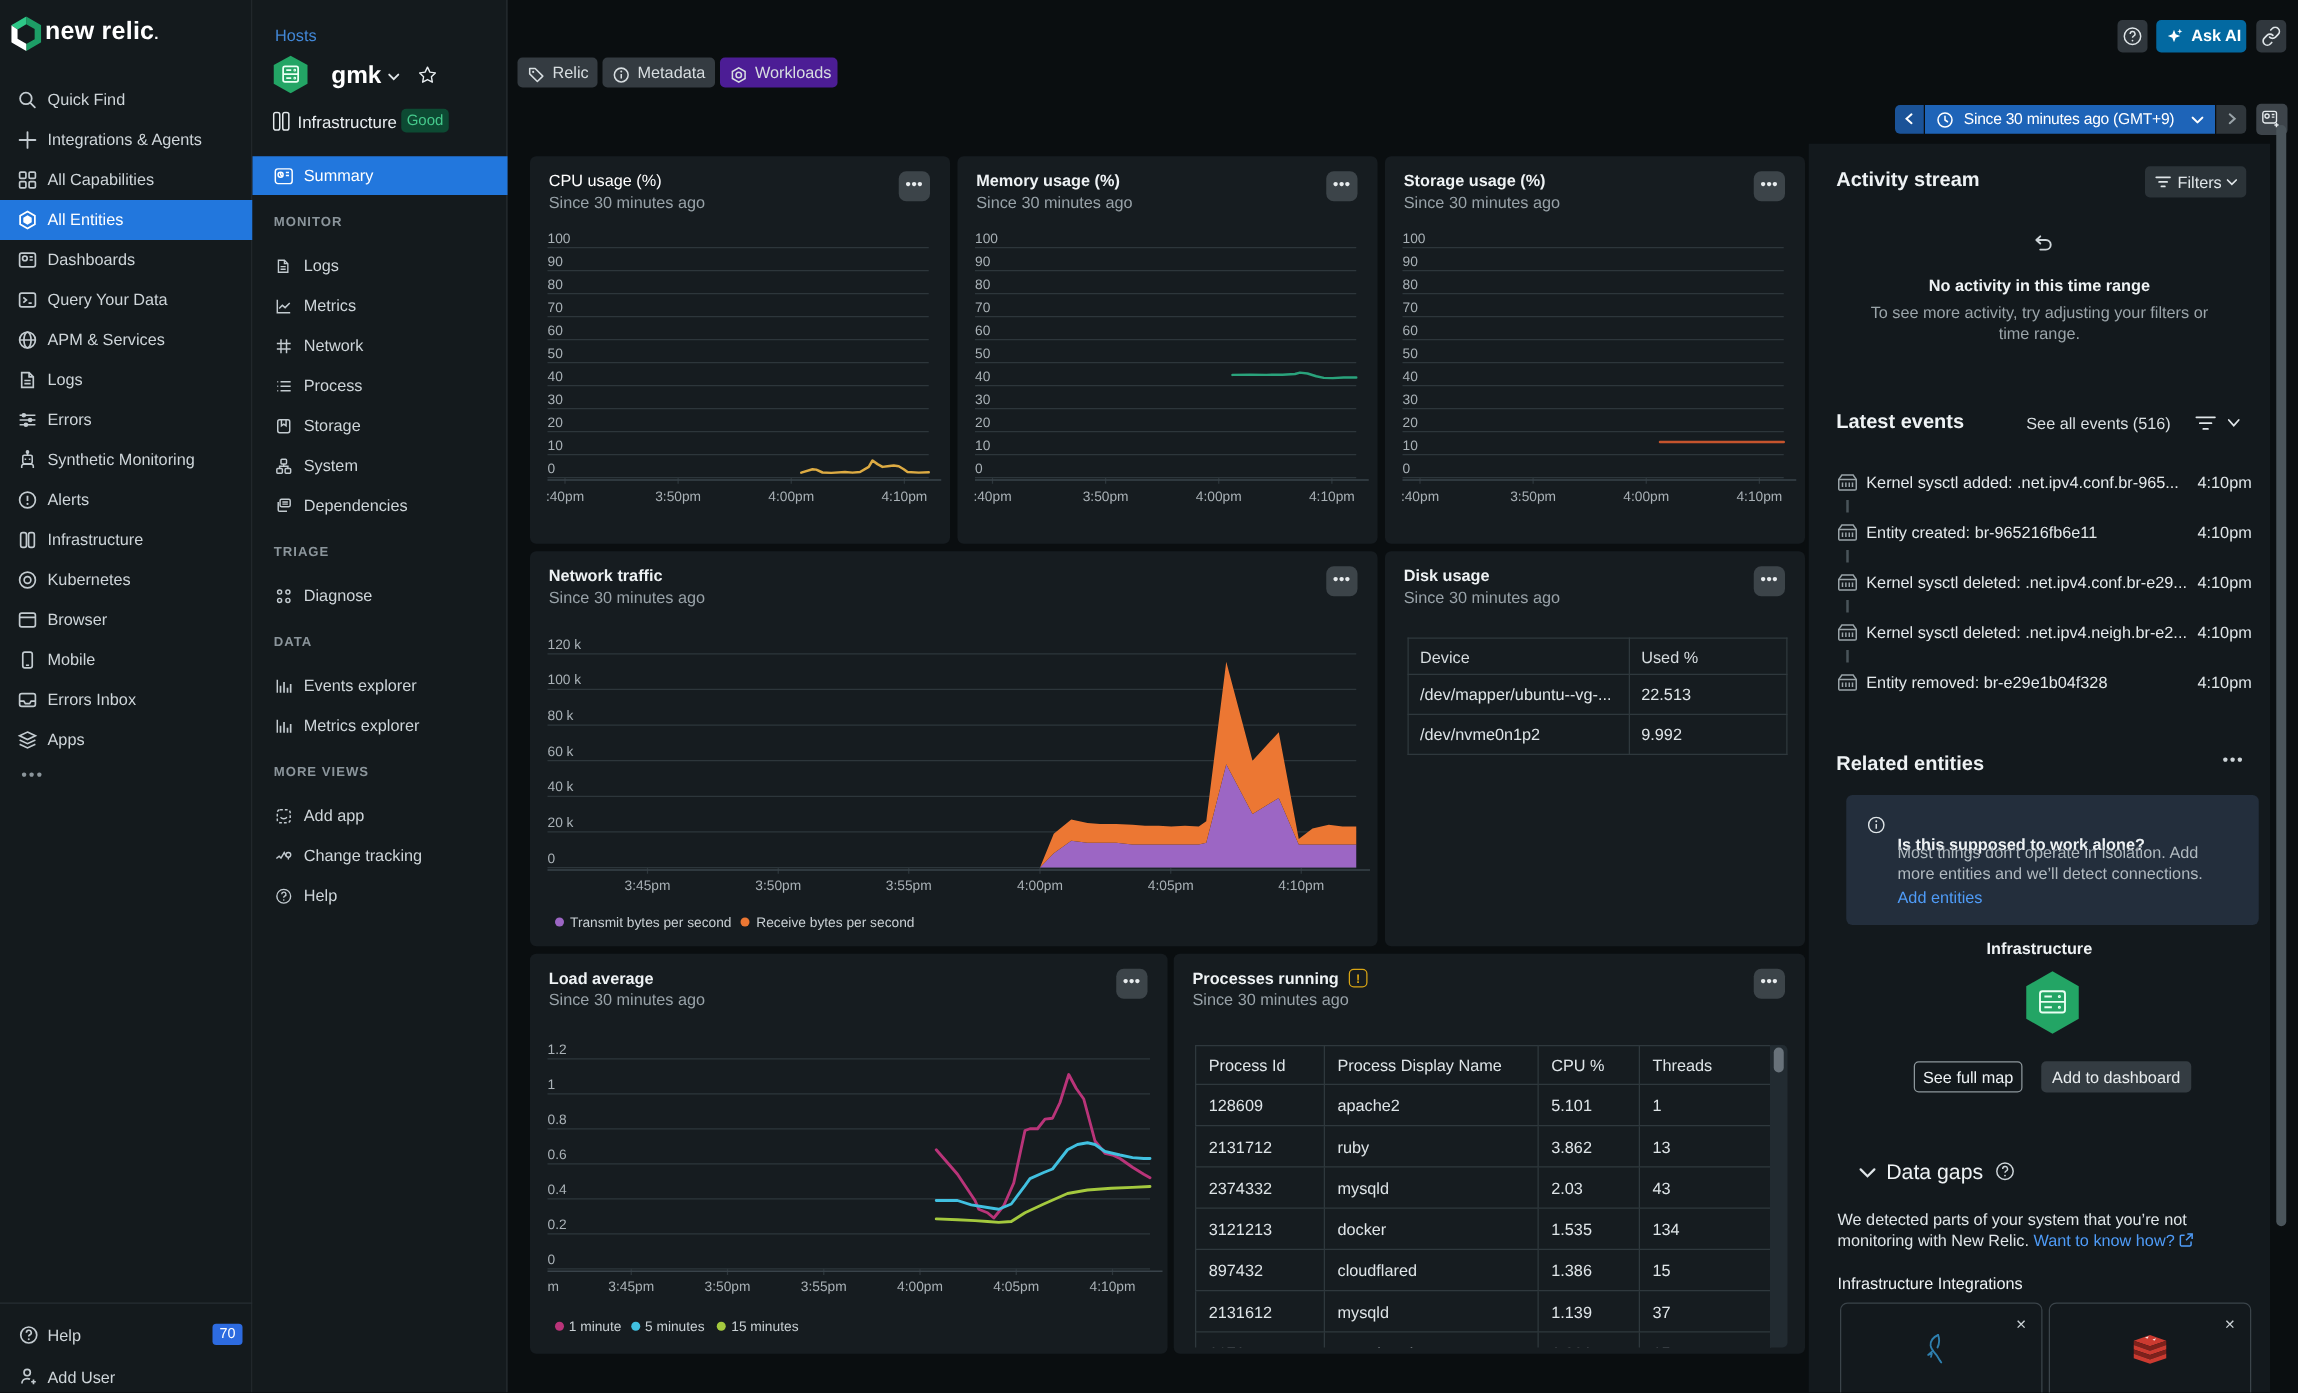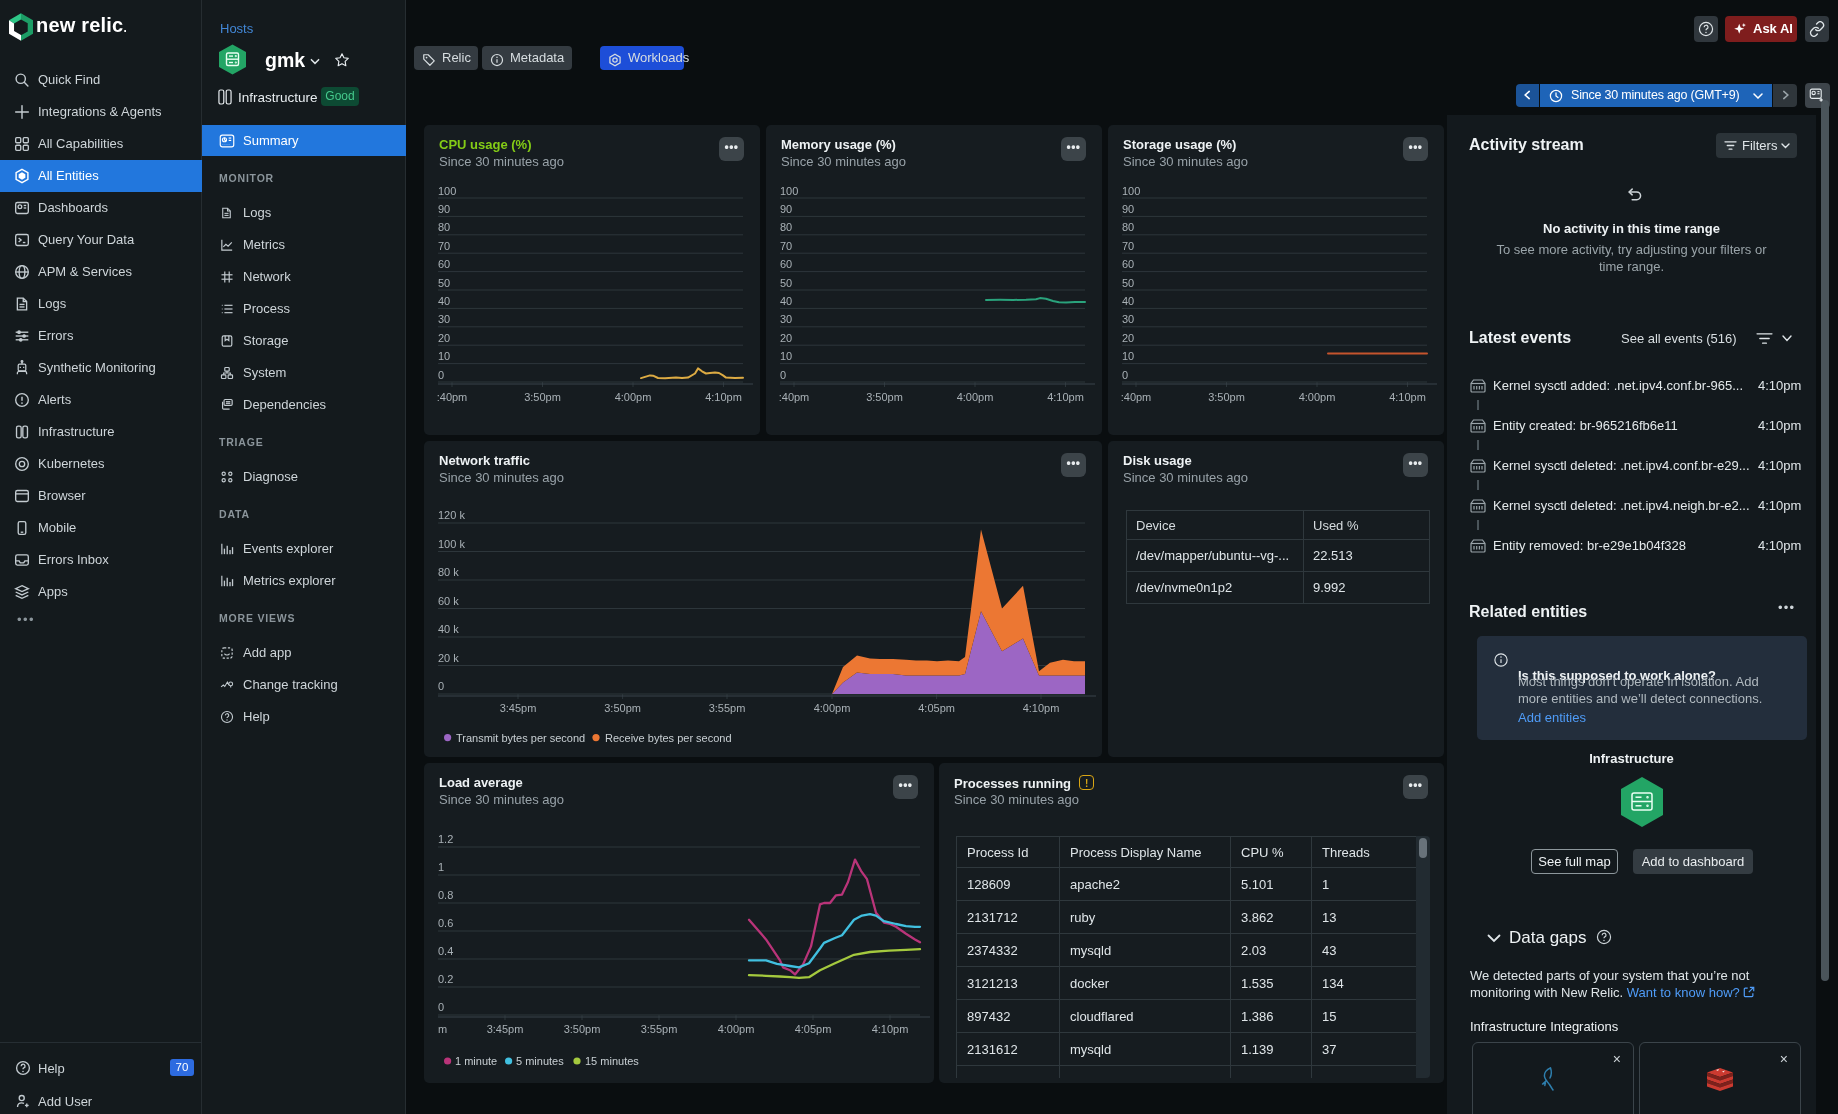--- a/index.html
+++ b/index.html
@@ -398,32 +398,32 @@
 </div>
 <div class="abs" style="left:414px;top:46px;width:64px;height:24px;background:#343b41;border-radius:4px;color:#d7dde0;font-size:13px;line-height:24px;white-space:nowrap"><span style="position:absolute;left:8px;top:5px"><svg width="14" height="14" viewBox="0 0 16 16">
         <path d="M2 2 h5 l7 7 -5 5 -7-7 Z" fill="none" stroke="#d7dde0" stroke-width="1.4" stroke-linejoin="round"></path>
         <circle cx="5.2" cy="5.2" r="1" fill="#d7dde0"></circle>
       </svg></span><span style="margin-left:28px">Relic</span></div>
 <div class="abs" style="left:482px;top:46px;width:90px;height:24px;background:#343b41;border-radius:4px;color:#d7dde0;font-size:13px;line-height:24px;white-space:nowrap"><span style="position:absolute;left:8px;top:5px"><svg width="14" height="14" viewBox="0 0 16 16">
         <circle cx="8" cy="8" r="6.3" fill="none" stroke="#d7dde0" stroke-width="1.4"></circle>
         <line x1="8" y1="7" x2="8" y2="11.2" stroke="#d7dde0" stroke-width="1.4"></line>
         <circle cx="8" cy="4.8" r="0.9" fill="#d7dde0"></circle>
       </svg></span><span style="margin-left:28px">Metadata</span></div>
-<div class="abs" style="left:600px;top:46px;width:84px;height:24px;background:#1d4ed8;border-radius:4px;color:#d7dde0;font-size:13px;line-height:24px;white-space:nowrap"><span style="position:absolute;left:8px;top:5px"><svg width="14" height="14" viewBox="0 0 16 16">
+<div class="abs" style="left:576px;top:46px;width:94px;height:24px;background:#4c1d95;border-radius:4px;color:#d7dde0;font-size:13px;line-height:24px;white-space:nowrap"><span style="position:absolute;left:8px;top:5px"><svg width="14" height="14" viewBox="0 0 16 16">
         <path d="M8 1.5 L13.8 4.8 L13.8 11.2 L8 14.5 L2.2 11.2 L2.2 4.8 Z" fill="none" stroke="#d7dde0" stroke-width="1.4"></path>
         <circle cx="8" cy="8" r="2.5" fill="none" stroke="#d7dde0" stroke-width="1.4"></circle>
       </svg></span><span style="margin-left:28px">Workloads</span></div>
 <div class="abs" style="left:1694px;top:16px;width:24px;height:26px;background:#30373d;border-radius:4px">
     <svg width="16" height="16" style="position:absolute;left:4px;top:5px" viewBox="0 0 19 19">
       <circle cx="9.5" cy="9.5" r="7.8" fill="none" stroke="#dfe5e8" stroke-width="1.4"></circle>
       <path d="M7.3 7.3 a2.3 2.3 0 1 1 3.2 2.1 c-0.8 0.35 -1 0.8 -1 1.6" fill="none" stroke="#dfe5e8" stroke-width="1.4"></path>
       <circle cx="9.5" cy="13.6" r="0.85" fill="#dfe5e8"></circle>
     </svg>
   </div>
-<div class="abs" style="left:1725px;top:16px;width:72px;height:26px;background:#7f1d1d;border-radius:4px;color:#fff;font-size:13px;font-weight:bold;line-height:26px;white-space:nowrap"><svg width="16" height="16" style="position:absolute;left:7px;top:5px" viewBox="0 0 20 20">
+<div class="abs" style="left:1725px;top:16px;width:72px;height:26px;background:#0369a1;border-radius:4px;color:#fff;font-size:13px;font-weight:bold;line-height:26px;white-space:nowrap"><svg width="16" height="16" style="position:absolute;left:7px;top:5px" viewBox="0 0 20 20">
       <path d="M9 3.5 L10.7 8 L15.2 9.7 L10.7 11.4 L9 15.9 L7.3 11.4 L2.8 9.7 L7.3 8 Z" fill="#fff"></path>
       <path d="M14.8 2.5 L15.5 4.4 L17.4 5.1 L15.5 5.8 L14.8 7.7 L14.1 5.8 L12.2 5.1 L14.1 4.4 Z" fill="#fff"></path>
     </svg><span style="margin-left:28px">Ask AI</span></div>
 <div class="abs" style="left:1805px;top:16px;width:24px;height:26px;background:#30373d;border-radius:4px">
     <svg width="16" height="16" style="position:absolute;left:4px;top:5px" viewBox="0 0 24 24">
       <g fill="none" stroke="#dfe5e8" stroke-width="2" stroke-linecap="round">
         <path d="M10 13 a5 5 0 0 0 7.1 0 l3.2 -3.2 a5 5 0 0 0 -7.1 -7.1 l-1.8 1.8"></path>
         <path d="M14 11 a5 5 0 0 0 -7.1 0 l-3.2 3.2 a5 5 0 0 0 7.1 7.1 l1.8 -1.8"></path>
       </g>
     </svg>
@@ -452,21 +452,21 @@
         <line x1="10" y1="5.5" x2="12.5" y2="5.5"></line>
         <line x1="10" y1="8" x2="12.5" y2="8"></line>
         <line x1="4" y1="11" x2="4" y2="11.01"></line>
         <line x1="6.5" y1="11" x2="6.5" y2="11.01"></line>
         <line x1="14.5" y1="13.5" x2="14.5" y2="17.5" stroke-width="1.5"></line>
         <line x1="12.5" y1="15.5" x2="16.5" y2="15.5" stroke-width="1.5"></line>
       </g>
     </svg>
   </div>
 <div class="card" style="left:424px;top:125px;width:336px;height:310px">
-    <div style="position:absolute;left:15px;top:12px;font-size:13px;font-weight:bold;color:#84cc16;white-space:nowrap">CPU usage (%)</div>
+    <div style="position:absolute;left:15px;top:12px;font-size:13px;font-weight:normal;color:#ffffff;white-space:nowrap">CPU usage (%)</div>
     <div style="position:absolute;left:15px;top:29px;font-size:13px;color:#98a2a8;white-space:nowrap">Since 30 minutes ago</div>
     <div style="position:absolute;right:16px;top:12px;width:25px;height:24px;background:#3c4449;border-radius:6px;text-align:center">
       <div style="margin-top:4px;letter-spacing:0.5px;color:#e8ecee;font-size:12px;font-weight:bold;line-height:12px">•••</div>
     </div>
     <svg width="336" height="310" style="position:absolute;left:0;top:0">
       <line x1="14" y1="73.0" x2="319" y2="73.0" stroke="#2d363b" stroke-width="1"></line>
       <text x="14" y="69.5" font-size="11" fill="#a9b1b6">100</text>
       <line x1="14" y1="91.4" x2="319" y2="91.4" stroke="#2d363b" stroke-width="1"></line>
       <text x="14" y="87.9" font-size="11" fill="#a9b1b6">90</text>
       <line x1="14" y1="109.8" x2="319" y2="109.8" stroke="#2d363b" stroke-width="1"></line>

